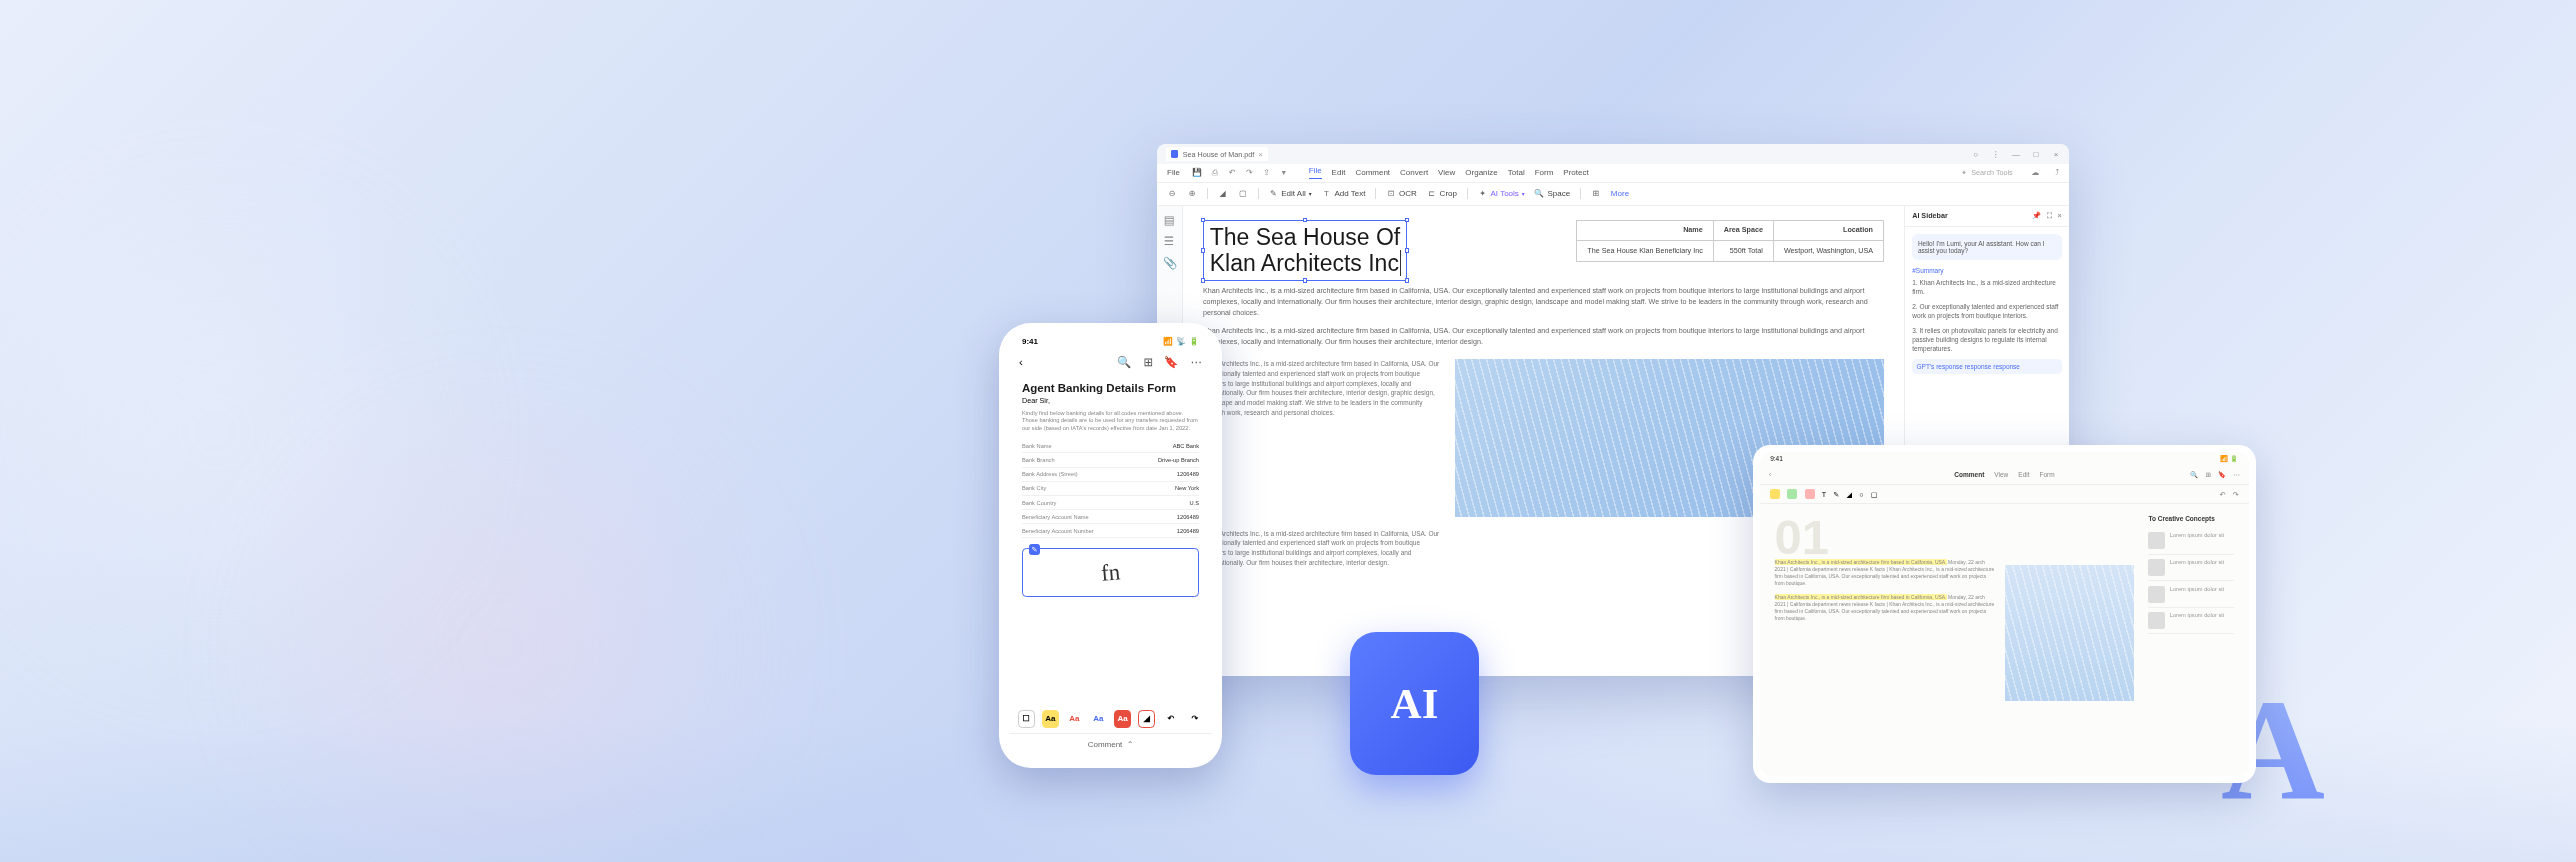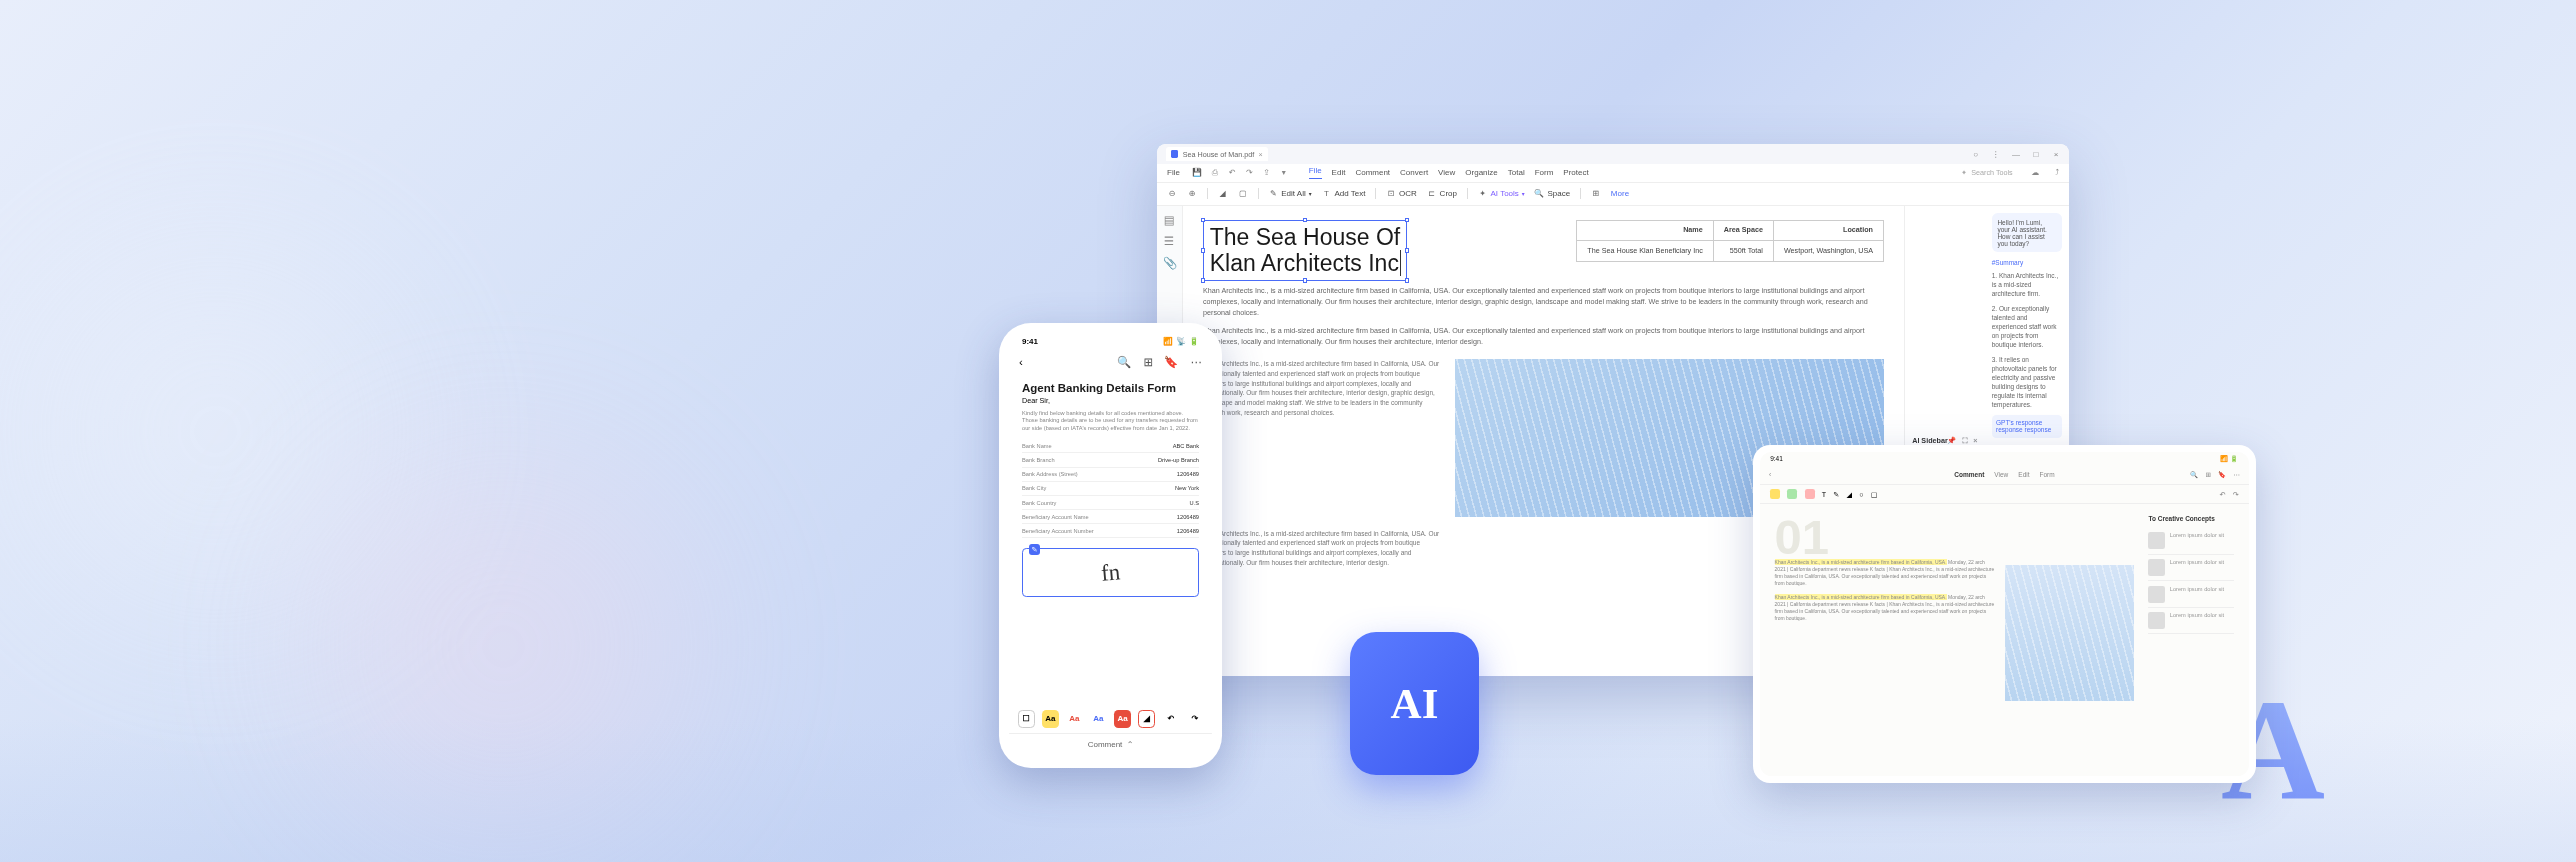--- a/index.html
+++ b/index.html
@@ -36,21 +36,21 @@
 .h-t{top:-2.9px;left:50%;margin-left:-2.2px}.h-b{bottom:-2.9px;left:50%;margin-left:-2.2px}
 .h-l{top:50%;left:-2.9px;margin-top:-2.2px}.h-r{top:50%;right:-2.9px;margin-top:-2.2px}
 .info-table{float:right;border-collapse:collapse;margin-left:14.4px;margin-bottom:8.6px;font-size:7.2px}
 .info-table th,.info-table td{border:0.7px solid #ccc;padding:4.3px 10px;text-align:right}
 .info-table th{font-weight:600}
 .para{margin-bottom:7.2px;font-size:7.2px;color:#666;clear:none}
 .cols{display:flex;gap:13px;margin-top:11.5px}
 .col{flex:1;font-size:6.5px;color:#777;line-height:1.5}
 .building-img{flex:1.8;height:158px;background:linear-gradient(135deg,#b8d4f0 0%,#8fb8e8 100%);position:relative;overflow:hidden}
 .building-lines{position:absolute;inset:0;background:repeating-linear-gradient(75deg,transparent 0,transparent 5.7px,rgba(255,255,255,0.4) 5.7px,rgba(255,255,255,0.4) 7.2px)}
-.ai-panel{width:165px;border-left:0.7px solid #eee;display:flex;flex-direction:row;font-size:7.2px}
+.ai-panel{width:165px;border-left:0.7px solid #eee;display:flex;flex-direction:column;font-size:7.2px}
 .ai-header{padding:5.7px 7.2px;display:flex;align-items:center;border-bottom:0.7px solid #eee;font-weight:600;color:#333}
 .ai-header-icons{margin-left:auto;display:flex;gap:5.7px;color:#999}
 .ai-body{flex:1;padding:7.2px;overflow:auto}
 .ai-greet{background:#f0f4ff;border-radius:5.7px;padding:5.7px;font-size:6.5px;color:#555;margin-bottom:7.2px}
 .ai-tag{color:#4a6cf7;font-size:6.5px;margin-bottom:4.3px}
 .ai-item{font-size:6.5px;color:#666;margin-bottom:5.7px;line-height:1.4}
 .ai-more{color:#4a6cf7;font-size:6.5px;background:#f0f4ff;padding:4.3px;border-radius:4.3px}
 
 
 .phone{position:absolute;left:999px;top:323px;width:223px;height:445px;background:#fff;border-radius:32px;box-shadow:0 14.4px 43px rgba(50,70,140,0.3);padding:10px 10px 13px;z-index:3}

